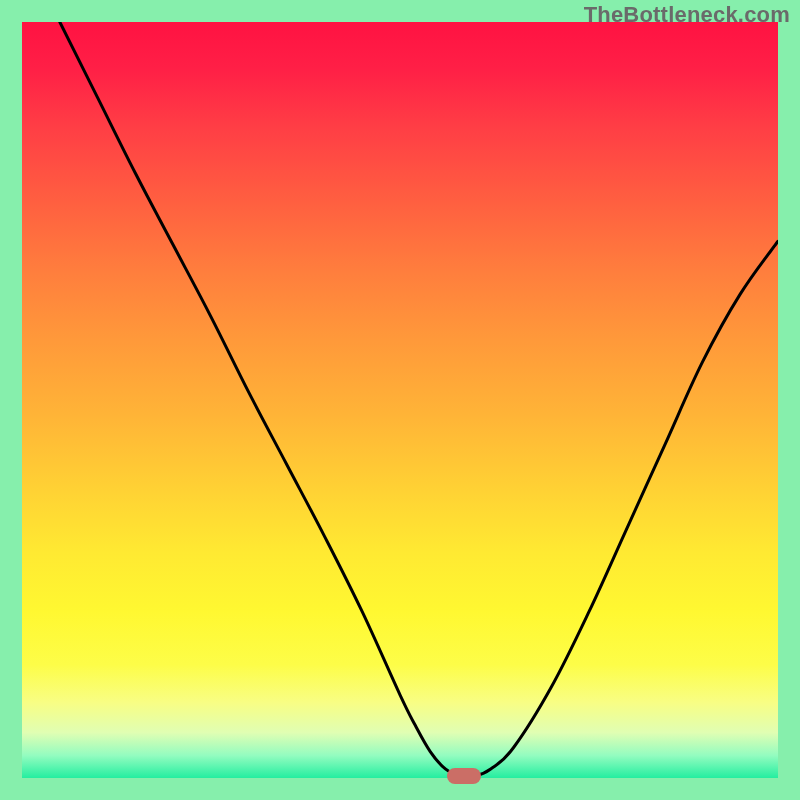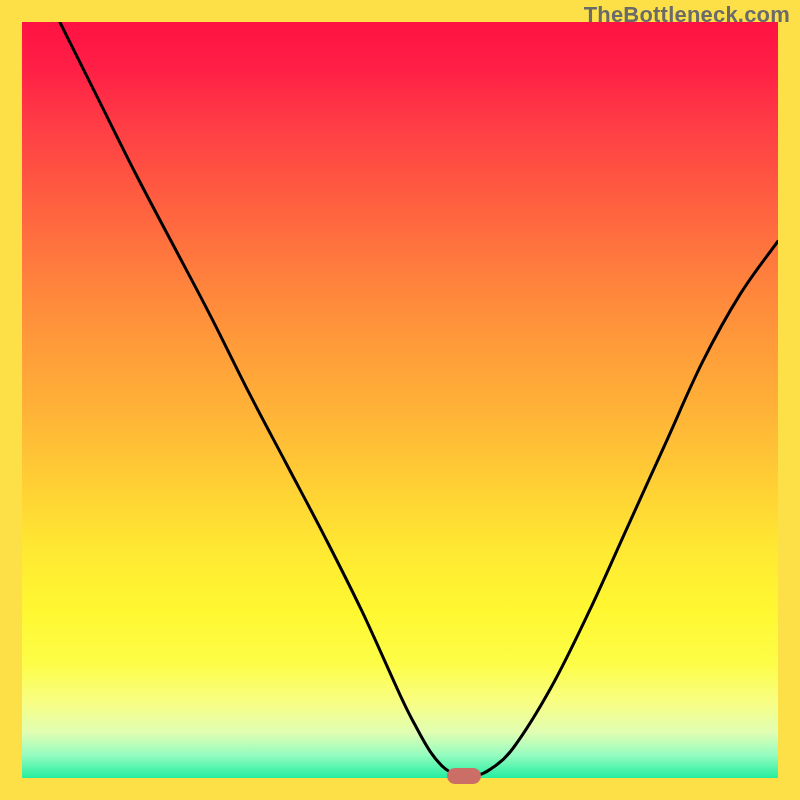--- a/index.html
+++ b/index.html
@@ -10,21 +10,21 @@
     background: #000;
     overflow: hidden;
     font-family: Arial, Helvetica, sans-serif;
   }
   .frame {
     position: absolute;
     left: 0;
     top: 0;
     width: 800px;
     height: 800px;
-    background: #fde047;
+    background: #86efac;
   }
   .plot {
     position: absolute;
     left: 22px;
     top: 22px;
     width: 756px;
     height: 756px;
     background: linear-gradient(
       to bottom,
       #ff1242 0%,

